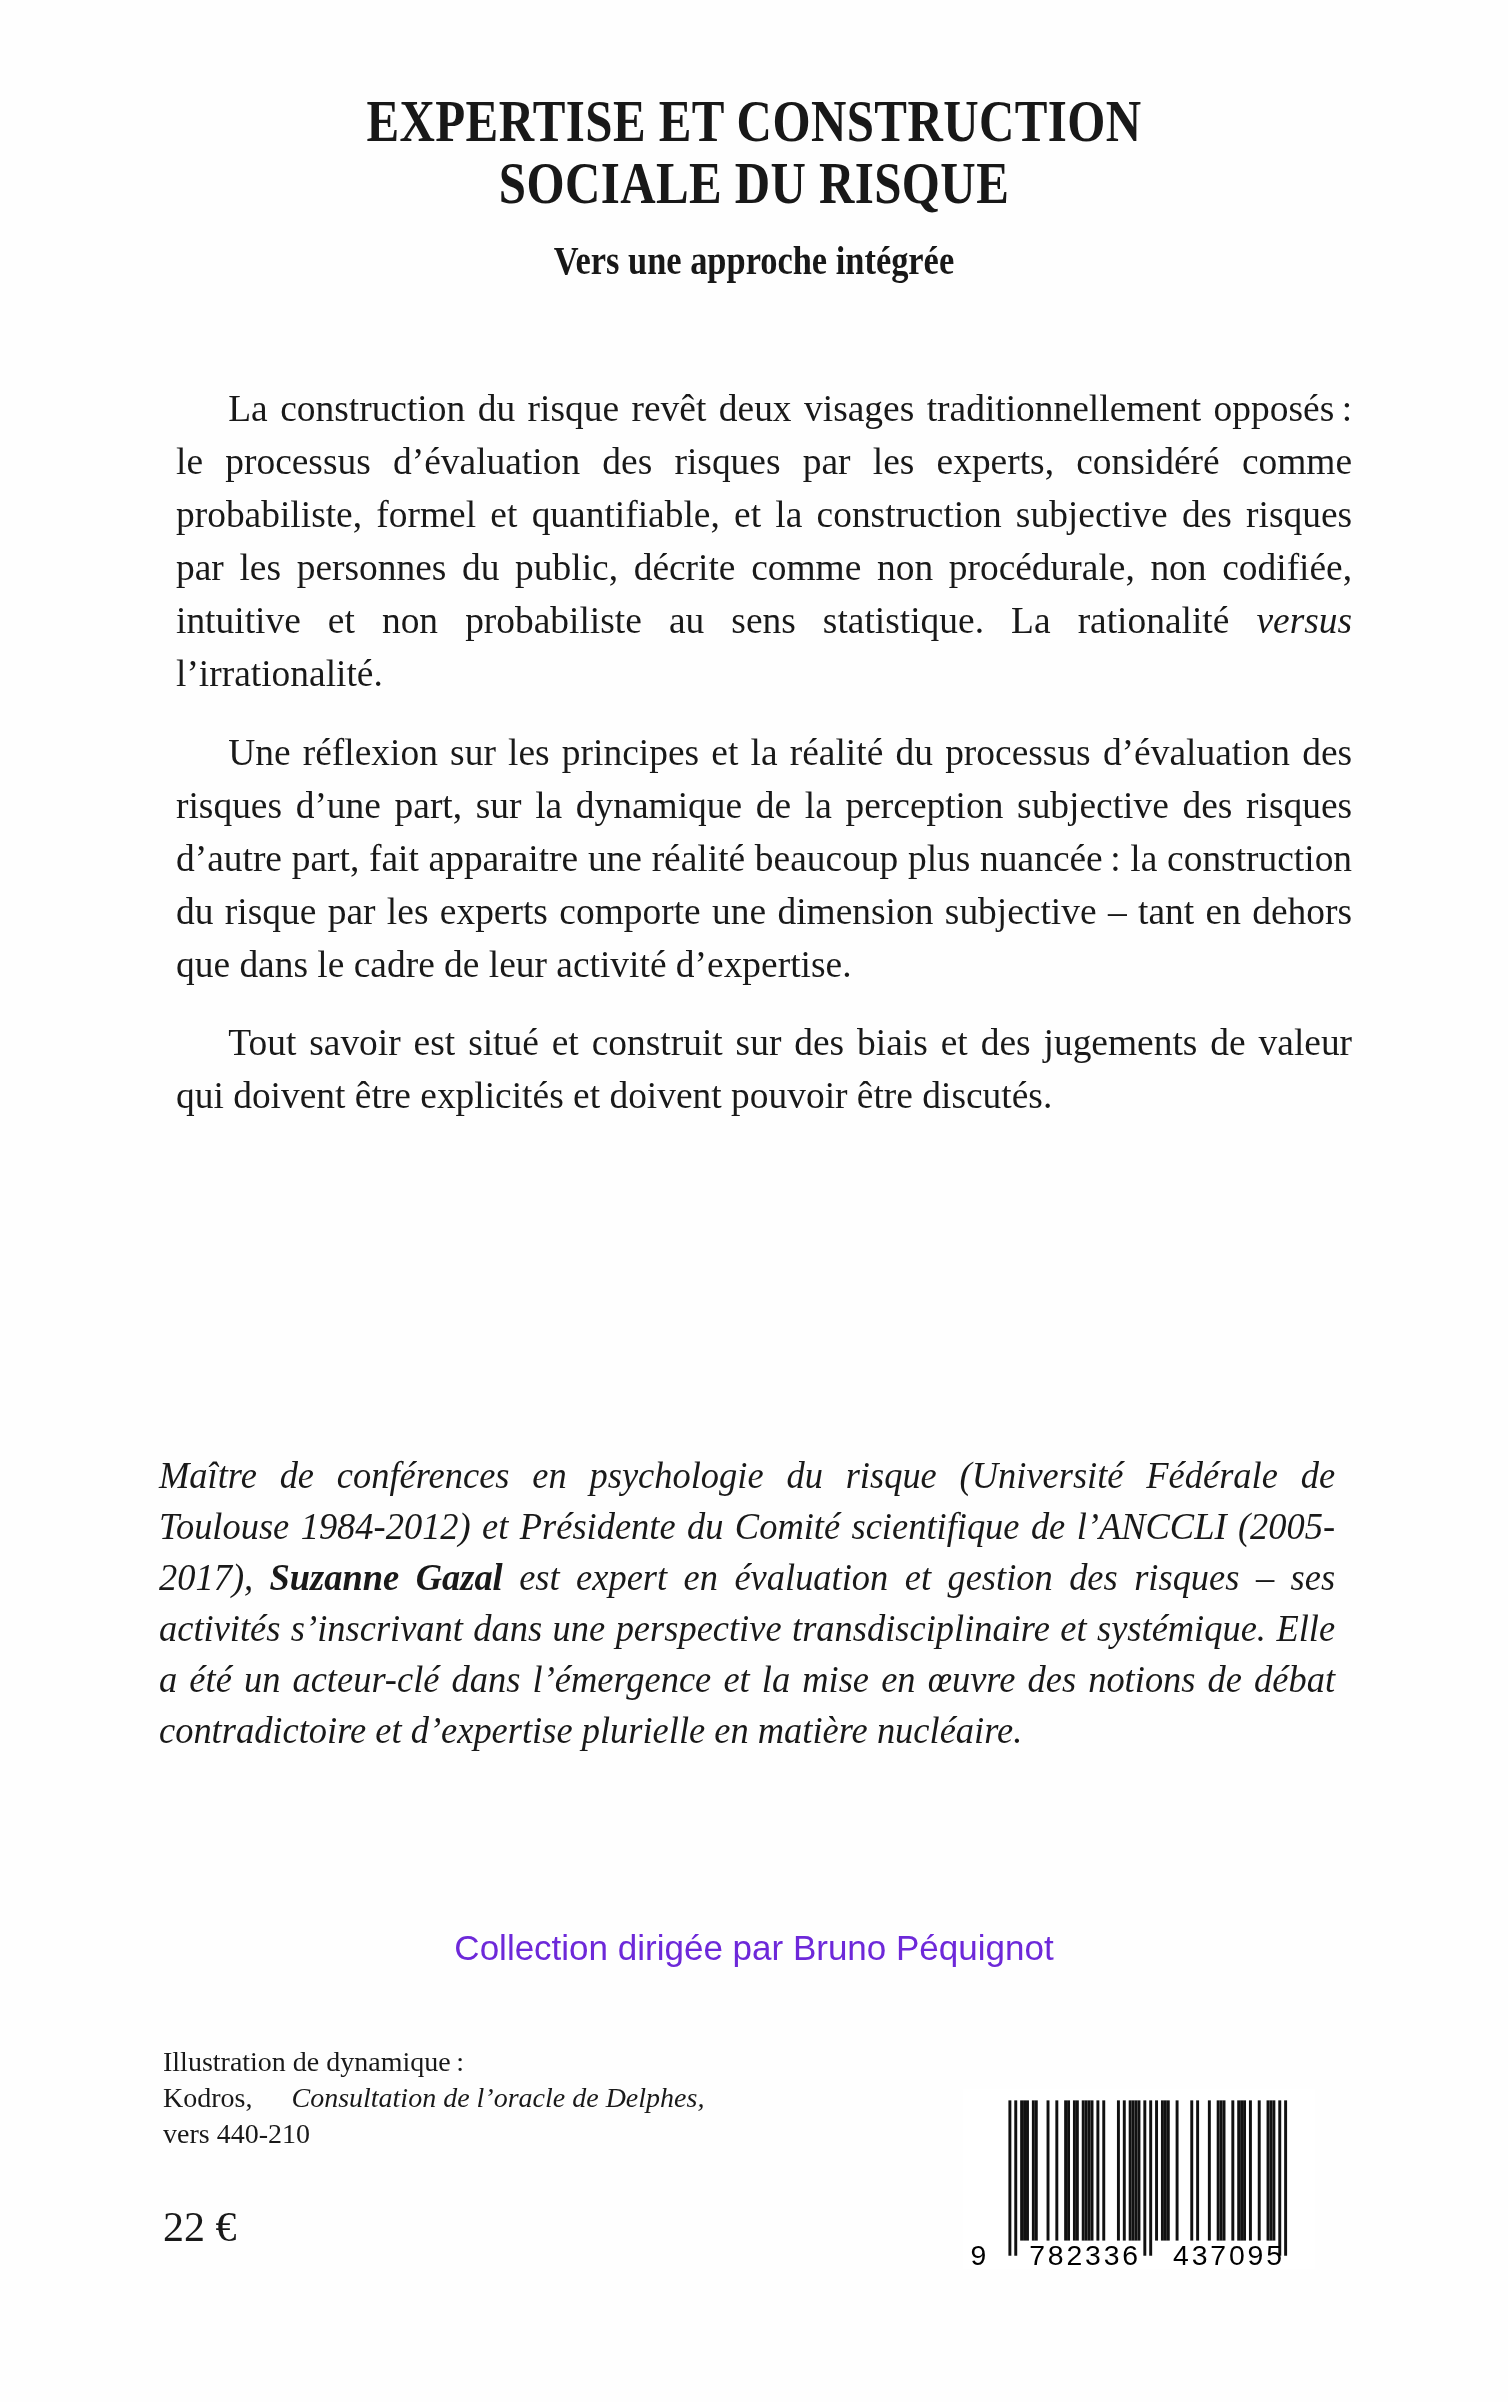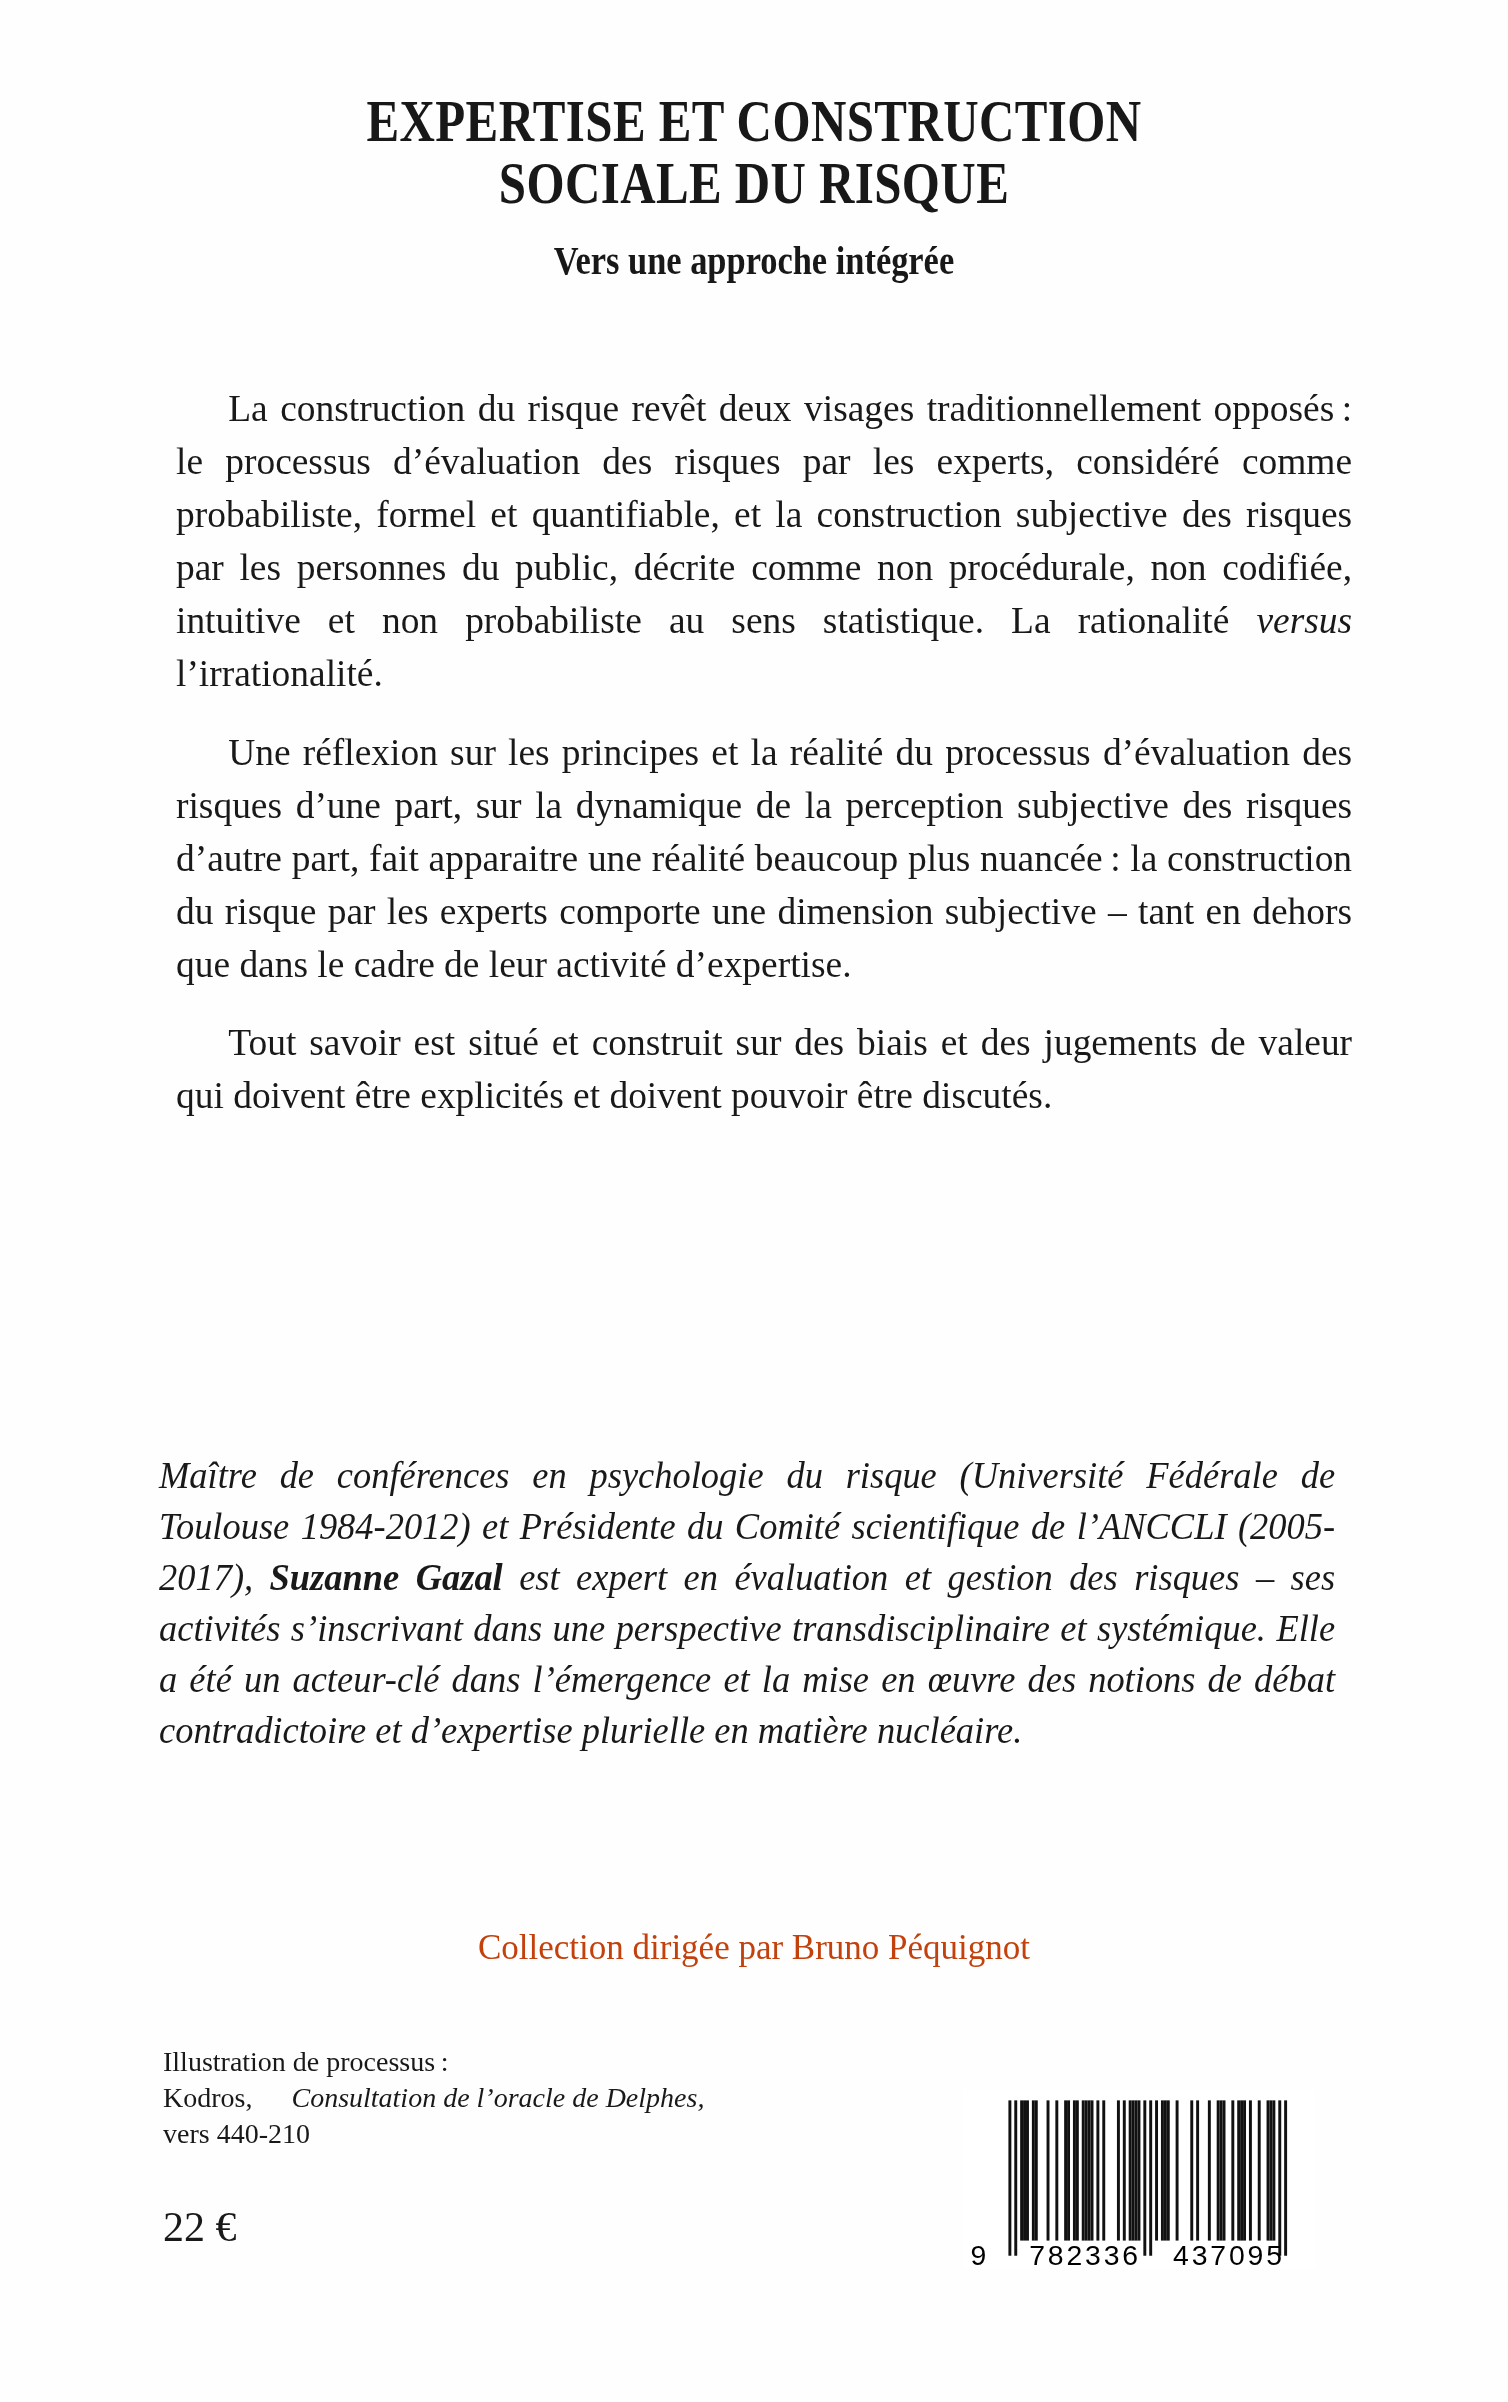--- a/index.html
+++ b/index.html
@@ -101,24 +101,24 @@
     font-style: italic;
   }
 
   
   .collection {
     position: absolute;
     left: 0;
     right: 0;
     top: 1926px;
     text-align: center;
-    font-family: Liberation Serif, serif;
+    font-family: Liberation Sans, sans-serif;
     font-size: 35px;
     line-height: 44px;
-    color: #c2410c;
+    color: #6d28d9;
   }
 
   
   .footer {
     position: absolute;
     left: 163px;
     top: 2044px;
     width: 1192px;
     display: flex;
     align-items: flex-start;
@@ -177,21 +177,21 @@
     <p class="para">Tout savoir est situé et construit sur des biais et des jugements de valeur qui doivent être explicités et doivent pouvoir être discutés.</p>
   </div>
 
   <div class="bio">Maître de conférences en psychologie du risque (Université Fédérale de Toulouse 1984-2012) et Présidente du Comité scientifique de l’ANCCLI (2005-2017), <b>Suzanne Gazal</b> est expert en évaluation et gestion des risques – ses activités s’inscrivant dans une perspective transdisciplinaire et systémique. Elle a été un acteur-clé dans l’émergence et la mise en œuvre des notions de débat contradictoire et d’expertise plurielle en matière nucléaire.</div>
 
   <div class="collection">Collection dirigée par Bruno Péquignot</div>
 
   <div class="footer">
     <div class="footer-left">
       <div class="credit">
-        <div>Illustration de processus :</div>
+        <div>Illustration de dynamique :</div>
         <div>Kodros, <i>Consultation de l’oracle de Delphes,</i></div>
         <div>vers 440-210</div>
       </div>
       <div class="isbn-block">
         <div class="price">22 €</div>
       </div>
     </div>
 
     <div class="barcode-wrap">
       <svg class="barcode-svg" viewBox="0 0 372 190" preserveAspectRatio="none">

